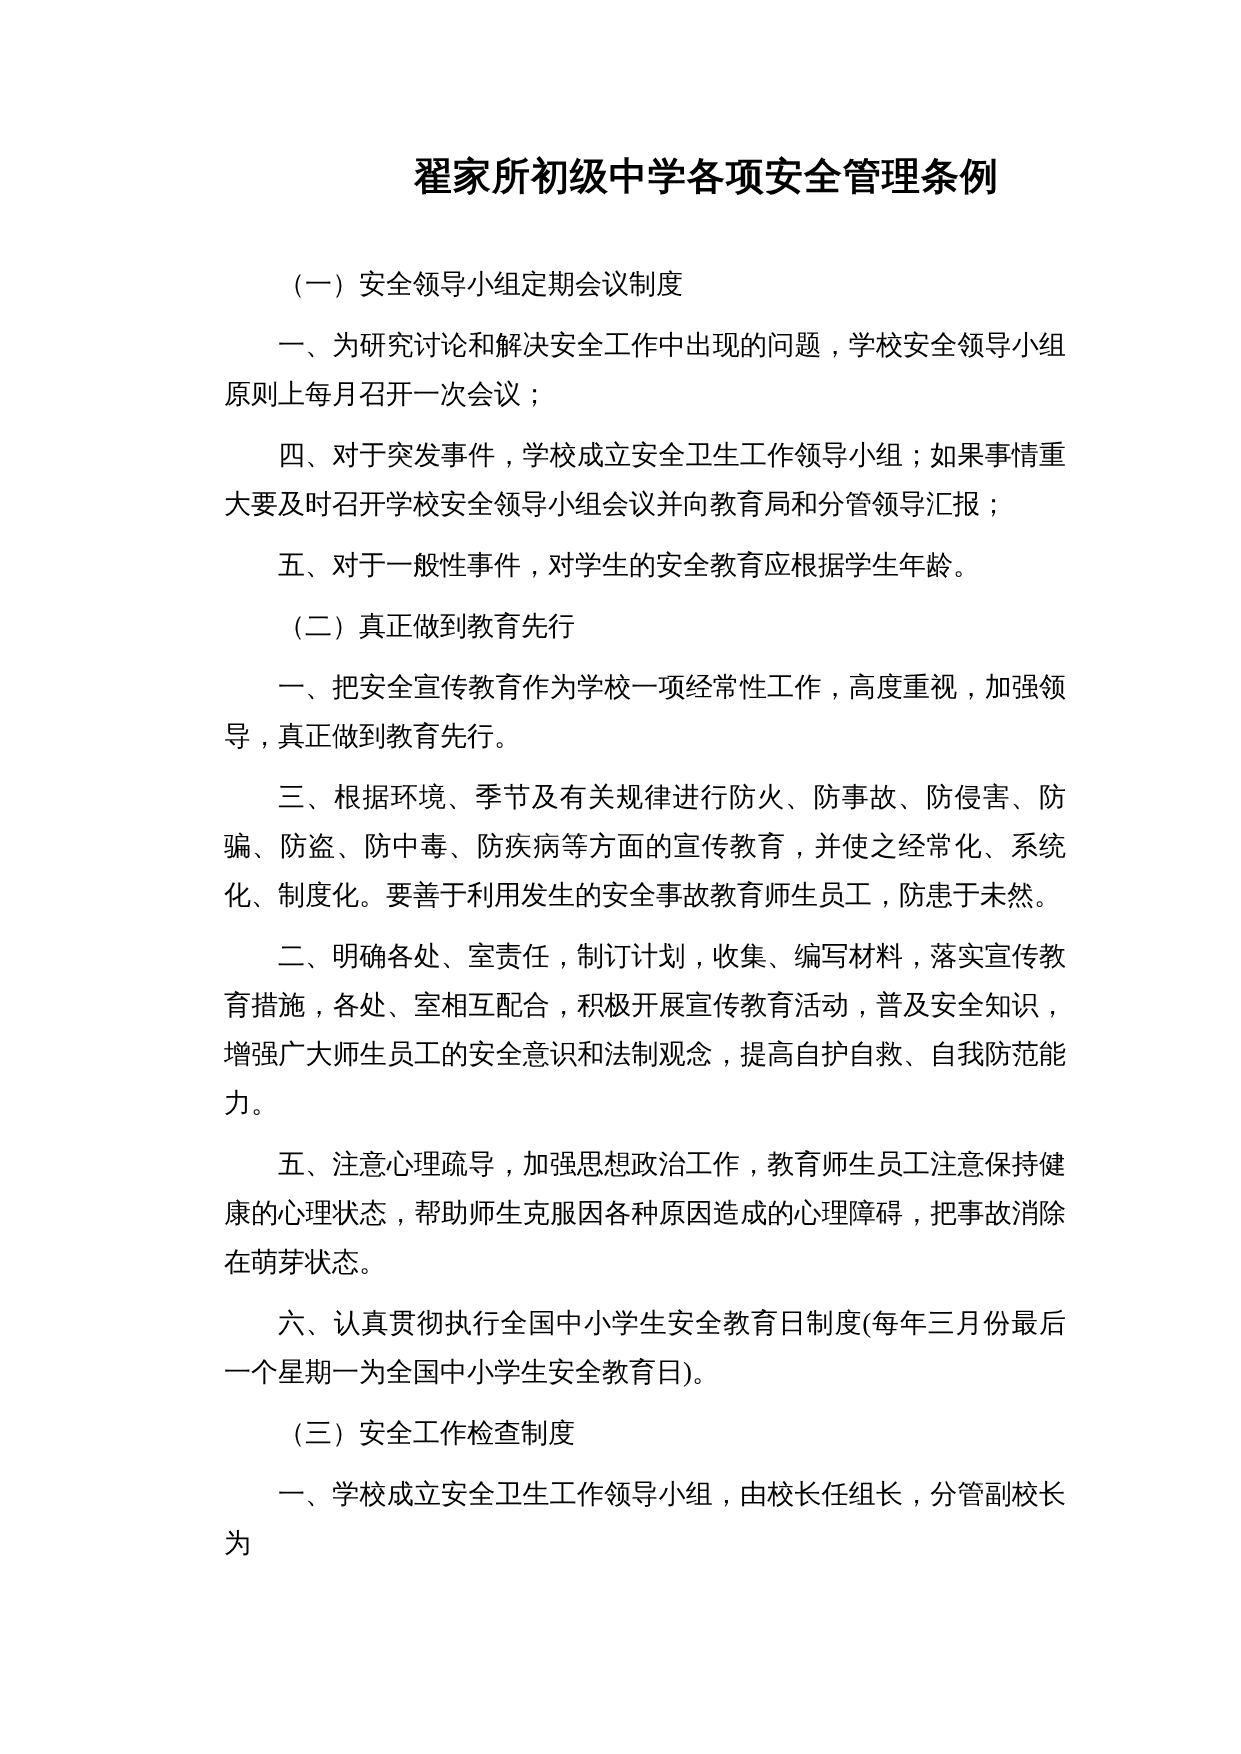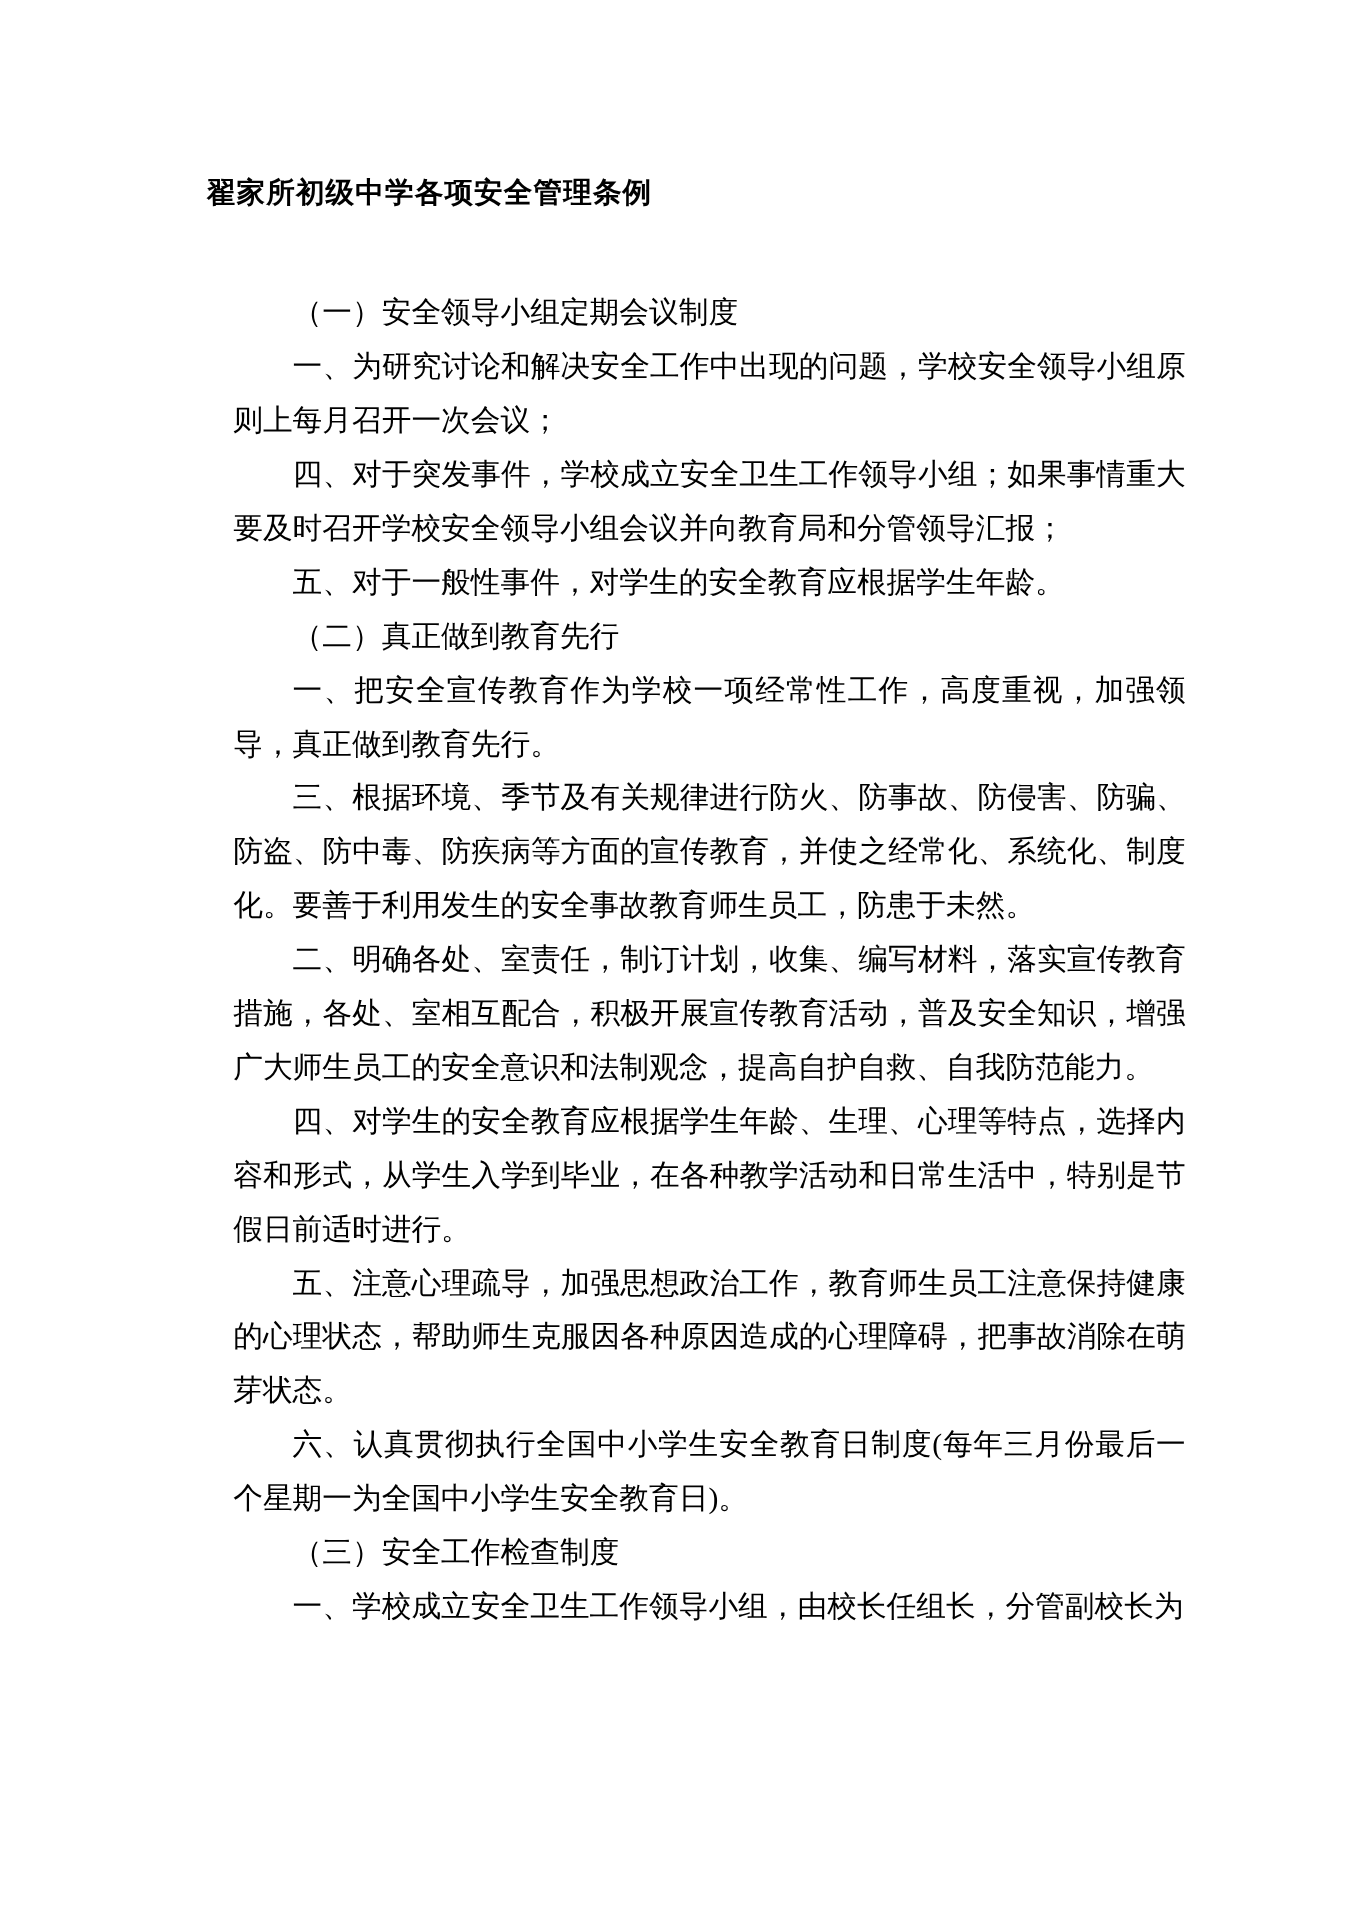--- a/index.html
+++ b/index.html
@@ -14,54 +14,54 @@
     background: #ffffff;
     color: #000000;
     font-family: "Liberation Serif", "DejaVu Serif", serif;
     overflow: hidden;
   }
   .doc-title {
     margin: 16px;
     padding: 0;
     margin-top: 150px;
     margin-left: 188px;
-    font-size: 26px;
+    font-size: 38px;
     line-height: 52px;
     font-weight: bold;
     letter-spacing: 1px;
     white-space: nowrap;
+    text-align: center;
   }
   .doc-body {
     margin-top: 58px;
     margin-left: 212px;
     width: 866px;
     font-size: 27px;
     line-height: 49px;
     text-align: justify;
   }
   .doc-body p {
-    margin: 0;
+    margin: 12px;
     padding: 0;
     text-indent: 2em;
   }
 </style>
 </head>
 <body>
 
 <div class="page">
   <h1 class="doc-title">翟家所初级中学各项安全管理条例</h1>
 
   <div class="doc-body">
     <p>（一）安全领导小组定期会议制度</p>
     <p>一、为研究讨论和解决安全工作中出现的问题，学校安全领导小组原则上每月召开一次会议；</p>
     <p>四、对于突发事件，学校成立安全卫生工作领导小组；如果事情重大要及时召开学校安全领导小组会议并向教育局和分管领导汇报；</p>
     <p>五、对于一般性事件，对学生的安全教育应根据学生年龄。</p>
     <p>（二）真正做到教育先行</p>
     <p>一、把安全宣传教育作为学校一项经常性工作，高度重视，加强领导，真正做到教育先行。</p>
     <p>三、根据环境、季节及有关规律进行防火、防事故、防侵害、防骗、防盗、防中毒、防疾病等方面的宣传教育，并使之经常化、系统化、制度化。要善于利用发生的安全事故教育师生员工，防患于未然。</p>
     <p>二、明确各处、室责任，制订计划，收集、编写材料，落实宣传教育措施，各处、室相互配合，积极开展宣传教育活动，普及安全知识，增强广大师生员工的安全意识和法制观念，提高自护自救、自我防范能力。</p>
-    <p>四、对学生的安全教育应根据学生年龄、生理、心理等特点，选择内容和形式，从学生入学到毕业，在各种教学活动和日常生活中，特别是节假日前适时进行。</p>
     <p>五、注意心理疏导，加强思想政治工作，教育师生员工注意保持健康的心理状态，帮助师生克服因各种原因造成的心理障碍，把事故消除在萌芽状态。</p>
     <p>六、认真贯彻执行全国中小学生安全教育日制度(每年三月份最后一个星期一为全国中小学生安全教育日)。</p>
     <p>（三）安全工作检查制度</p>
     <p>一、学校成立安全卫生工作领导小组，由校长任组长，分管副校长为</p>
   </div>
 </div>
 
 </body></html>

